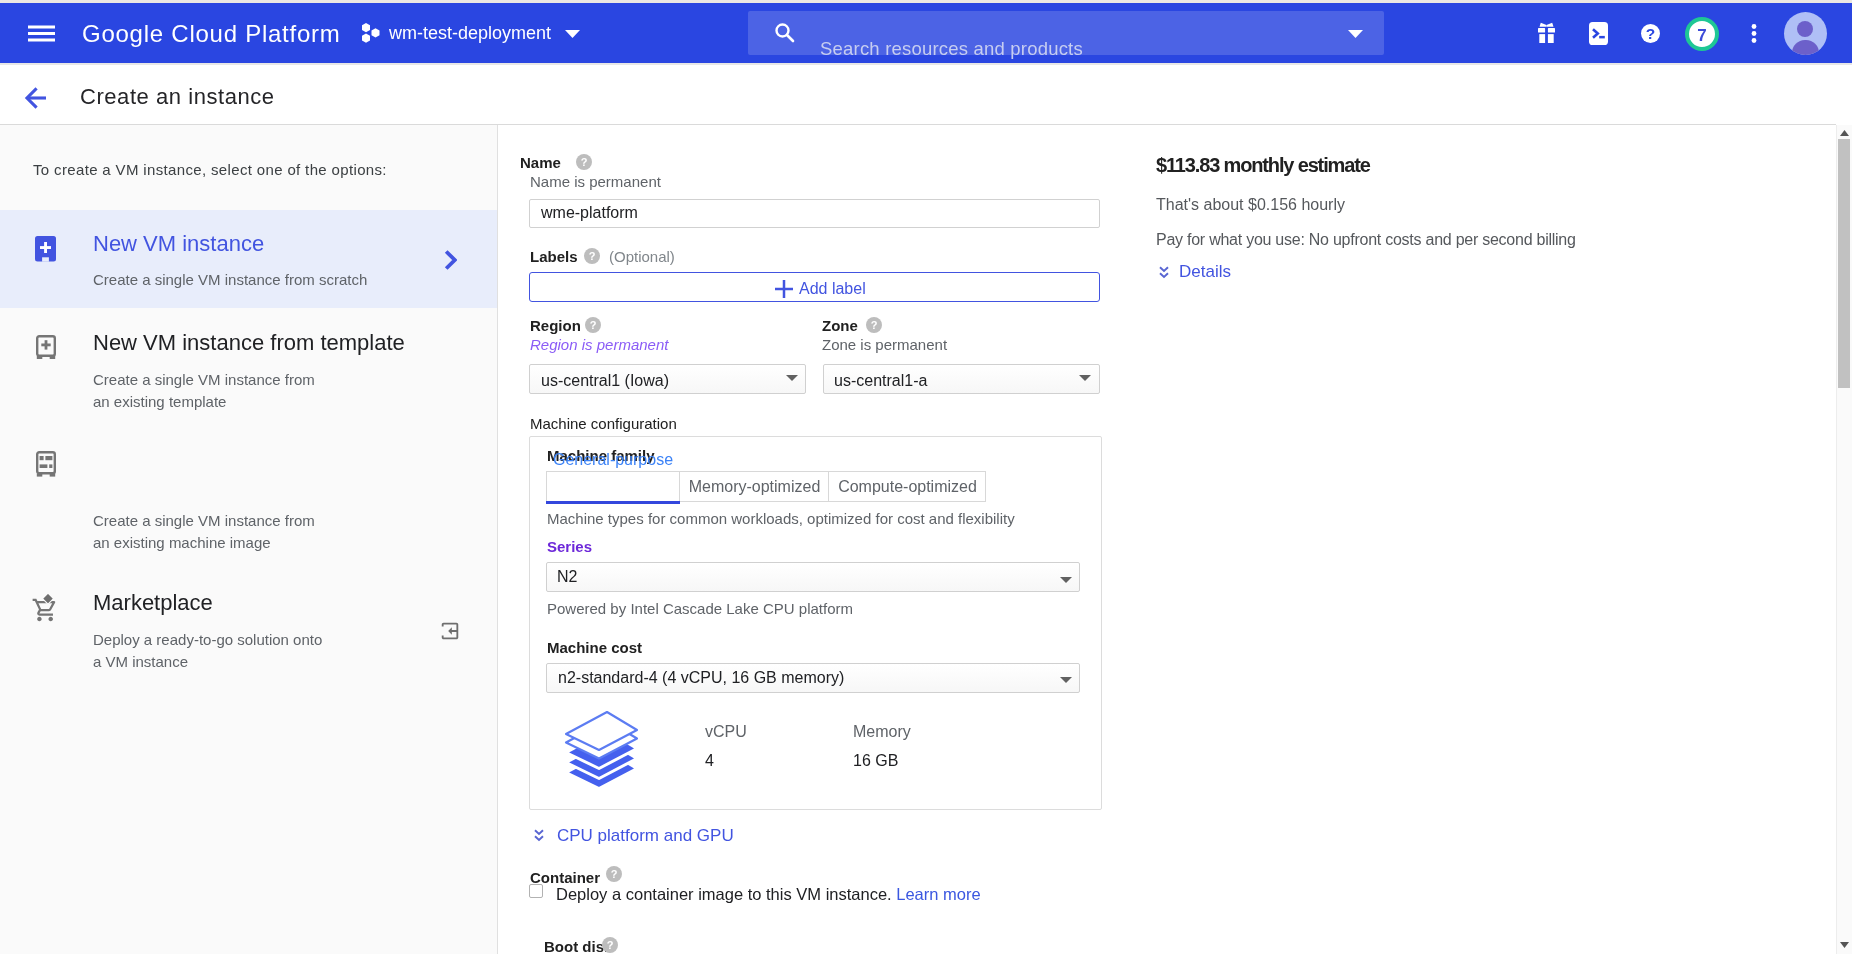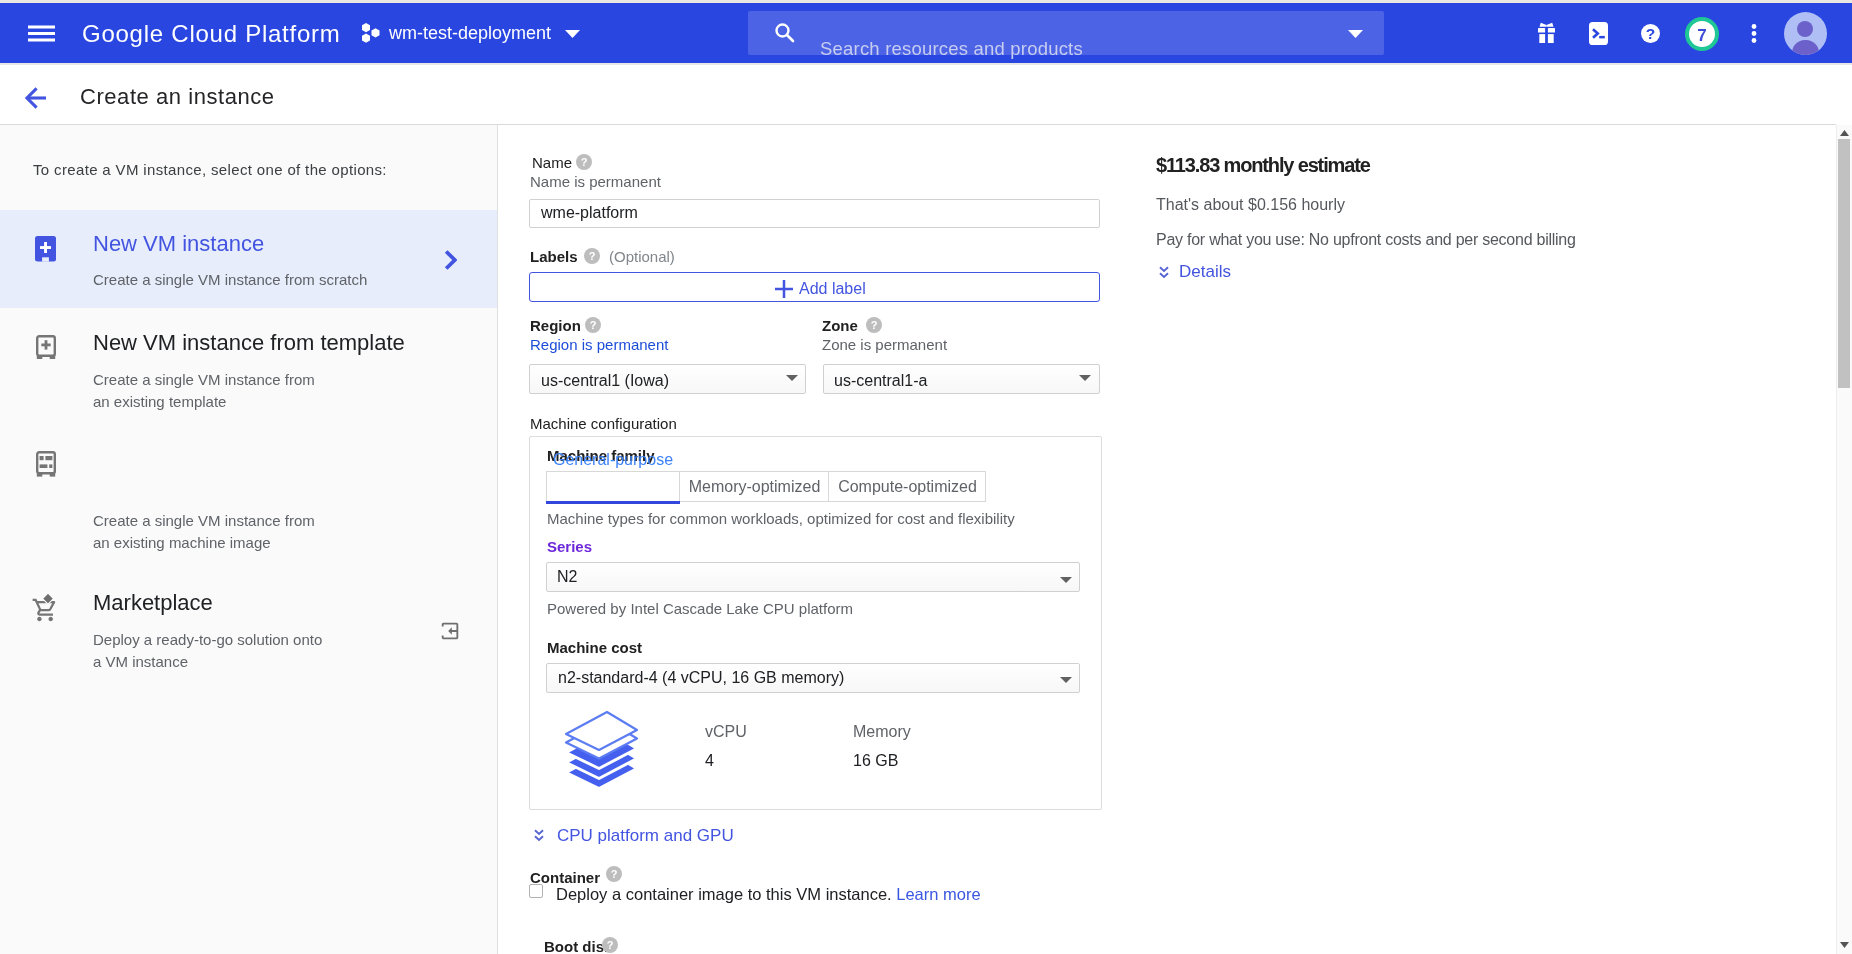--- a/index.html
+++ b/index.html
@@ -131,39 +131,39 @@
       <path d="M15.55 13c.75 0 1.41-.41 1.75-1.03l3.58-6.49A1 1 0 0 0 20.01 4H5.21l-.94-2H1v2h2l3.6 7.59-1.35 2.44C4.52 15.37 5.48 17 7 17h12v-2H7l1.1-2h7.45zM6.16 6h12.15l-2.76 5H8.53L6.16 6zM7 18c-1.1 0-1.99.9-1.99 2S5.9 22 7 22s2-.9 2-2-.9-2-2-2zm10 0c-1.1 0-1.99.9-1.99 2s.89 2 1.99 2 2-.9 2-2-.9-2-2-2z"></path>
     </g>
     <polygon points="17,0 22.5,5.6 17,11.2 11.5,5.6" fill="#6e6e6e" stroke="#fafafa" stroke-width="1.2"></polygon>
   </svg>
   <div class="abs" style="left:93px;top:590px;font-size:22px;color:#202124;">Marketplace</div>
   <div class="abs" style="left:93px;top:629px;font-size:15px;color:#5f6368;line-height:21.5px;">Deploy a ready-to-go solution onto<br>a VM instance</div>
   <svg class="abs" style="left:439px;top:619px;" width="22" height="24" viewBox="0 0 24 24">
     <path fill="#6e6e6e" d="M19 19H5V5h14v2h2V5c0-1.1-.9-2-2-2H5c-1.1 0-2 .9-2 2v14c0 1.1.9 2 2 2h14c1.1 0 2-.9 2-2v-2h-2v2zM14 12l-4-4v3H3v2h7v3l4-4z" transform="scale(-1,1) translate(-24,0)"></path>
   </svg>
 
-  <div class="abs" style="left:532px;top:154px;font-size:15px;font-weight:normal;color:#212121;">Name</div>
+  <div class="abs" style="left:520px;top:154px;font-size:15px;font-weight:bold;color:#212121;">Name</div>
   <div class="helpc abs" style="left:576px;top:154px;"></div>
   <div class="abs" style="left:530px;top:173px;font-size:15px;color:#5f6368;">Name is permanent</div>
   <div class="abs" style="left:529px;top:199px;width:571px;height:29px;border:1px solid #d1d1d1;border-radius:2px;background:#fff;"></div>
   <div class="abs" style="left:541px;top:204px;font-size:16px;color:#202124;">wme-platform</div>
 
   <div class="abs" style="left:530px;top:248px;font-size:15px;font-weight:bold;color:#212121;">Labels</div>
   <div class="helpc abs" style="left:584px;top:248px;"></div>
   <div class="abs" style="left:609px;top:248px;font-size:15px;color:#80868b;">(Optional)</div>
   <div class="abs" style="left:529px;top:272px;width:571px;height:30px;border:1px solid #4254e0;border-radius:3px;background:#fff;"></div>
   <svg class="abs" style="left:775px;top:280px;" width="18" height="18" viewBox="0 0 18 18">
     <rect x="7.75" y="0" width="2.5" height="18" fill="#4254e0"></rect>
     <rect x="0" y="7.75" width="18" height="2.5" fill="#4254e0"></rect>
   </svg>
   <div class="abs" style="left:799px;top:280px;font-size:16px;color:#4254e0;">Add label</div>
 
   <div class="abs" style="left:530px;top:317px;font-size:15px;font-weight:bold;color:#212121;">Region</div>
   <div class="helpc abs" style="left:585px;top:317px;"></div>
-  <div class="abs" style="left:530px;top:336px;font-size:15px;color:#1d4ed8;">Region is permanent</div>
+  <div class="abs" style="left:530px;top:336px;font-size:15px;color:#8b5cf6;font-style:italic;">Region is permanent</div>
   <div class="abs" style="left:822px;top:317px;font-size:15px;font-weight:bold;color:#212121;">Zone</div>
   <div class="helpc abs" style="left:866px;top:317px;"></div>
   <div class="abs" style="left:822px;top:336px;font-size:15px;color:#5f6368;">Zone is permanent</div>
 
   <div class="sel abs" style="left:529px;top:364px;width:277px;height:30px;"></div>
   <div class="abs" style="left:541px;top:372px;font-size:16px;color:#202124;">us-central1 (Iowa)</div>
   <svg class="abs caret" style="left:786px;top:375px;" width="12" height="6" viewBox="0 0 12 6">
       <path d="M0 0 L12 0 L6 6 Z" fill="#616161"></path>
     </svg>
 

